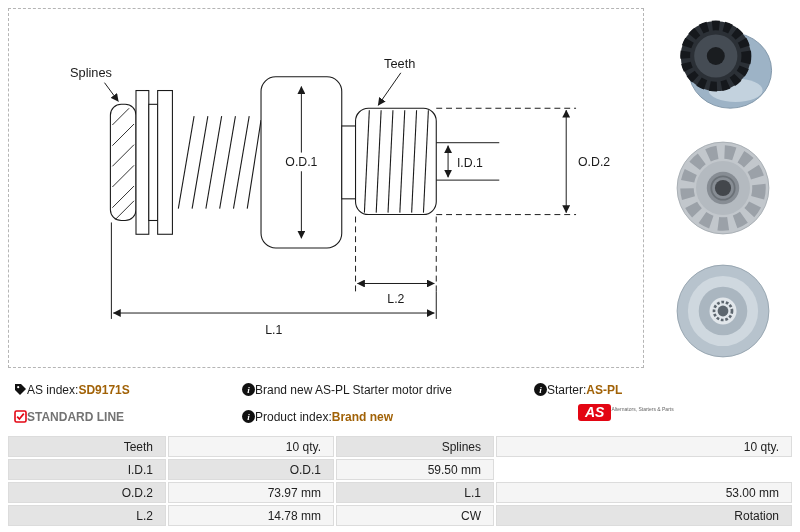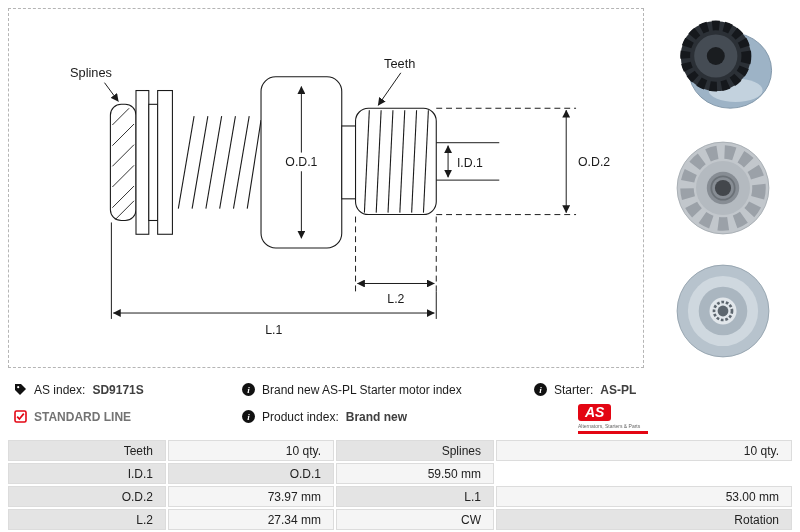--- a/index.html
+++ b/index.html
@@ -12,31 +12,31 @@
   .drawing-box { flex:1; border:1px dashed #b5b5b5; background:#fff; }
   .drawing-box svg { width:100%; height:100%; display:block; }
   .photos { width:138px; display:flex; flex-direction:column; gap:10px; }
   .photo { height:113px; display:flex; align-items:center; justify-content:center; background:#fff; }
   .photo svg { width:110px; height:108px; }
 
   .info { display:flex; align-items:flex-start; padding:8px 14px 2px 14px; font-size:12px; }
   .col1 { width:228px; }
   .col2 { flex:1; }
   .col3 { width:252px; }
-  .info-row { display:flex; align-items:center; gap:7px; height:27px; white-space:nowrap; }
+  .info-row { display:flex; align-items:center; height:27px; white-space:nowrap; }
   .lbl { color:#1c1c1c; }
-  .val { font-weight:bold; color:#404040; }
+  .val { font-weight:bold; color:#a16207; }
   .standard { color:#737373; font-weight:bold; }
   .icn { display:inline-flex; width:13px; height:13px; flex:0 0 13px; }
   .info-dot {
     width:13px; height:13px; border-radius:50%; background:#111; color:#fff;
     font-size:9px; font-weight:bold; font-family:"Liberation Serif", serif;
     display:inline-flex; align-items:center; justify-content:center; font-style:italic;
   }
-  .logo-block { margin-left:44px; margin-top:1px; width:70px; display:flex; flex-direction:column; }
+  .logo-block { margin-left:44px; margin-top:1px; width:70px; display:flex; flex-direction:row; }
   .logo-mark {
     align-self:flex-start; background:#e30613; color:#fff; font-weight:bold; font-style:italic;
     font-size:14px; line-height:17px; padding:0 7px; border-radius:3px;
   }
   .logo-tagline { font-size:5px; color:#666; margin:2px 0 2px 0; white-space:nowrap; }
   .logo-bar { height:3px; background:#e30613; }
 
   .spec-table { margin:4px 8px 0 8px; }
   .tr { display:grid; grid-template-columns:158px 166px 158px 1fr; gap:2px; margin-bottom:2px; }
   .td {
@@ -178,21 +178,21 @@
             <rect x="1" y="1" width="11" height="11" rx="1.5" fill="none" stroke="#e30613" stroke-width="1.6"></rect>
             <polyline points="3.2,6.6 5.4,9 9.8,3.6" fill="none" stroke="#e30613" stroke-width="1.7"></polyline>
           </svg>
       </span>
       <span class="standard">STANDARD LINE</span>
     </div>
   </div>
   <div class="col2">
     <div class="info-row">
       <span class="info-dot">i</span>
-      <span class="lbl">Brand new AS-PL Starter motor index</span>
+      <span class="lbl">Brand new AS-PL Starter motor drive</span>
     </div>
     <div class="info-row">
       <span class="info-dot">i</span>
       <span class="lbl">Product index:</span>
       <span class="val">Brand new</span>
     </div>
   </div>
   <div class="col3">
     <div class="info-row">
       <span class="info-dot">i</span>
@@ -220,17 +220,17 @@
     <div class="td value">59.50 mm</div>
   </div>
   <div class="tr">
     <div class="td label">O.D.2</div>
     <div class="td value">73.97 mm</div>
     <div class="td label">L.1</div>
     <div class="td value">53.00 mm</div>
   </div>
   <div class="tr">
     <div class="td label">L.2</div>
-    <div class="td value">27.34 mm</div>
+    <div class="td value">14.78 mm</div>
     <div class="td value">CW</div>
     <div class="td label">Rotation</div>
   </div>
 </div>
 
 </body></html>

